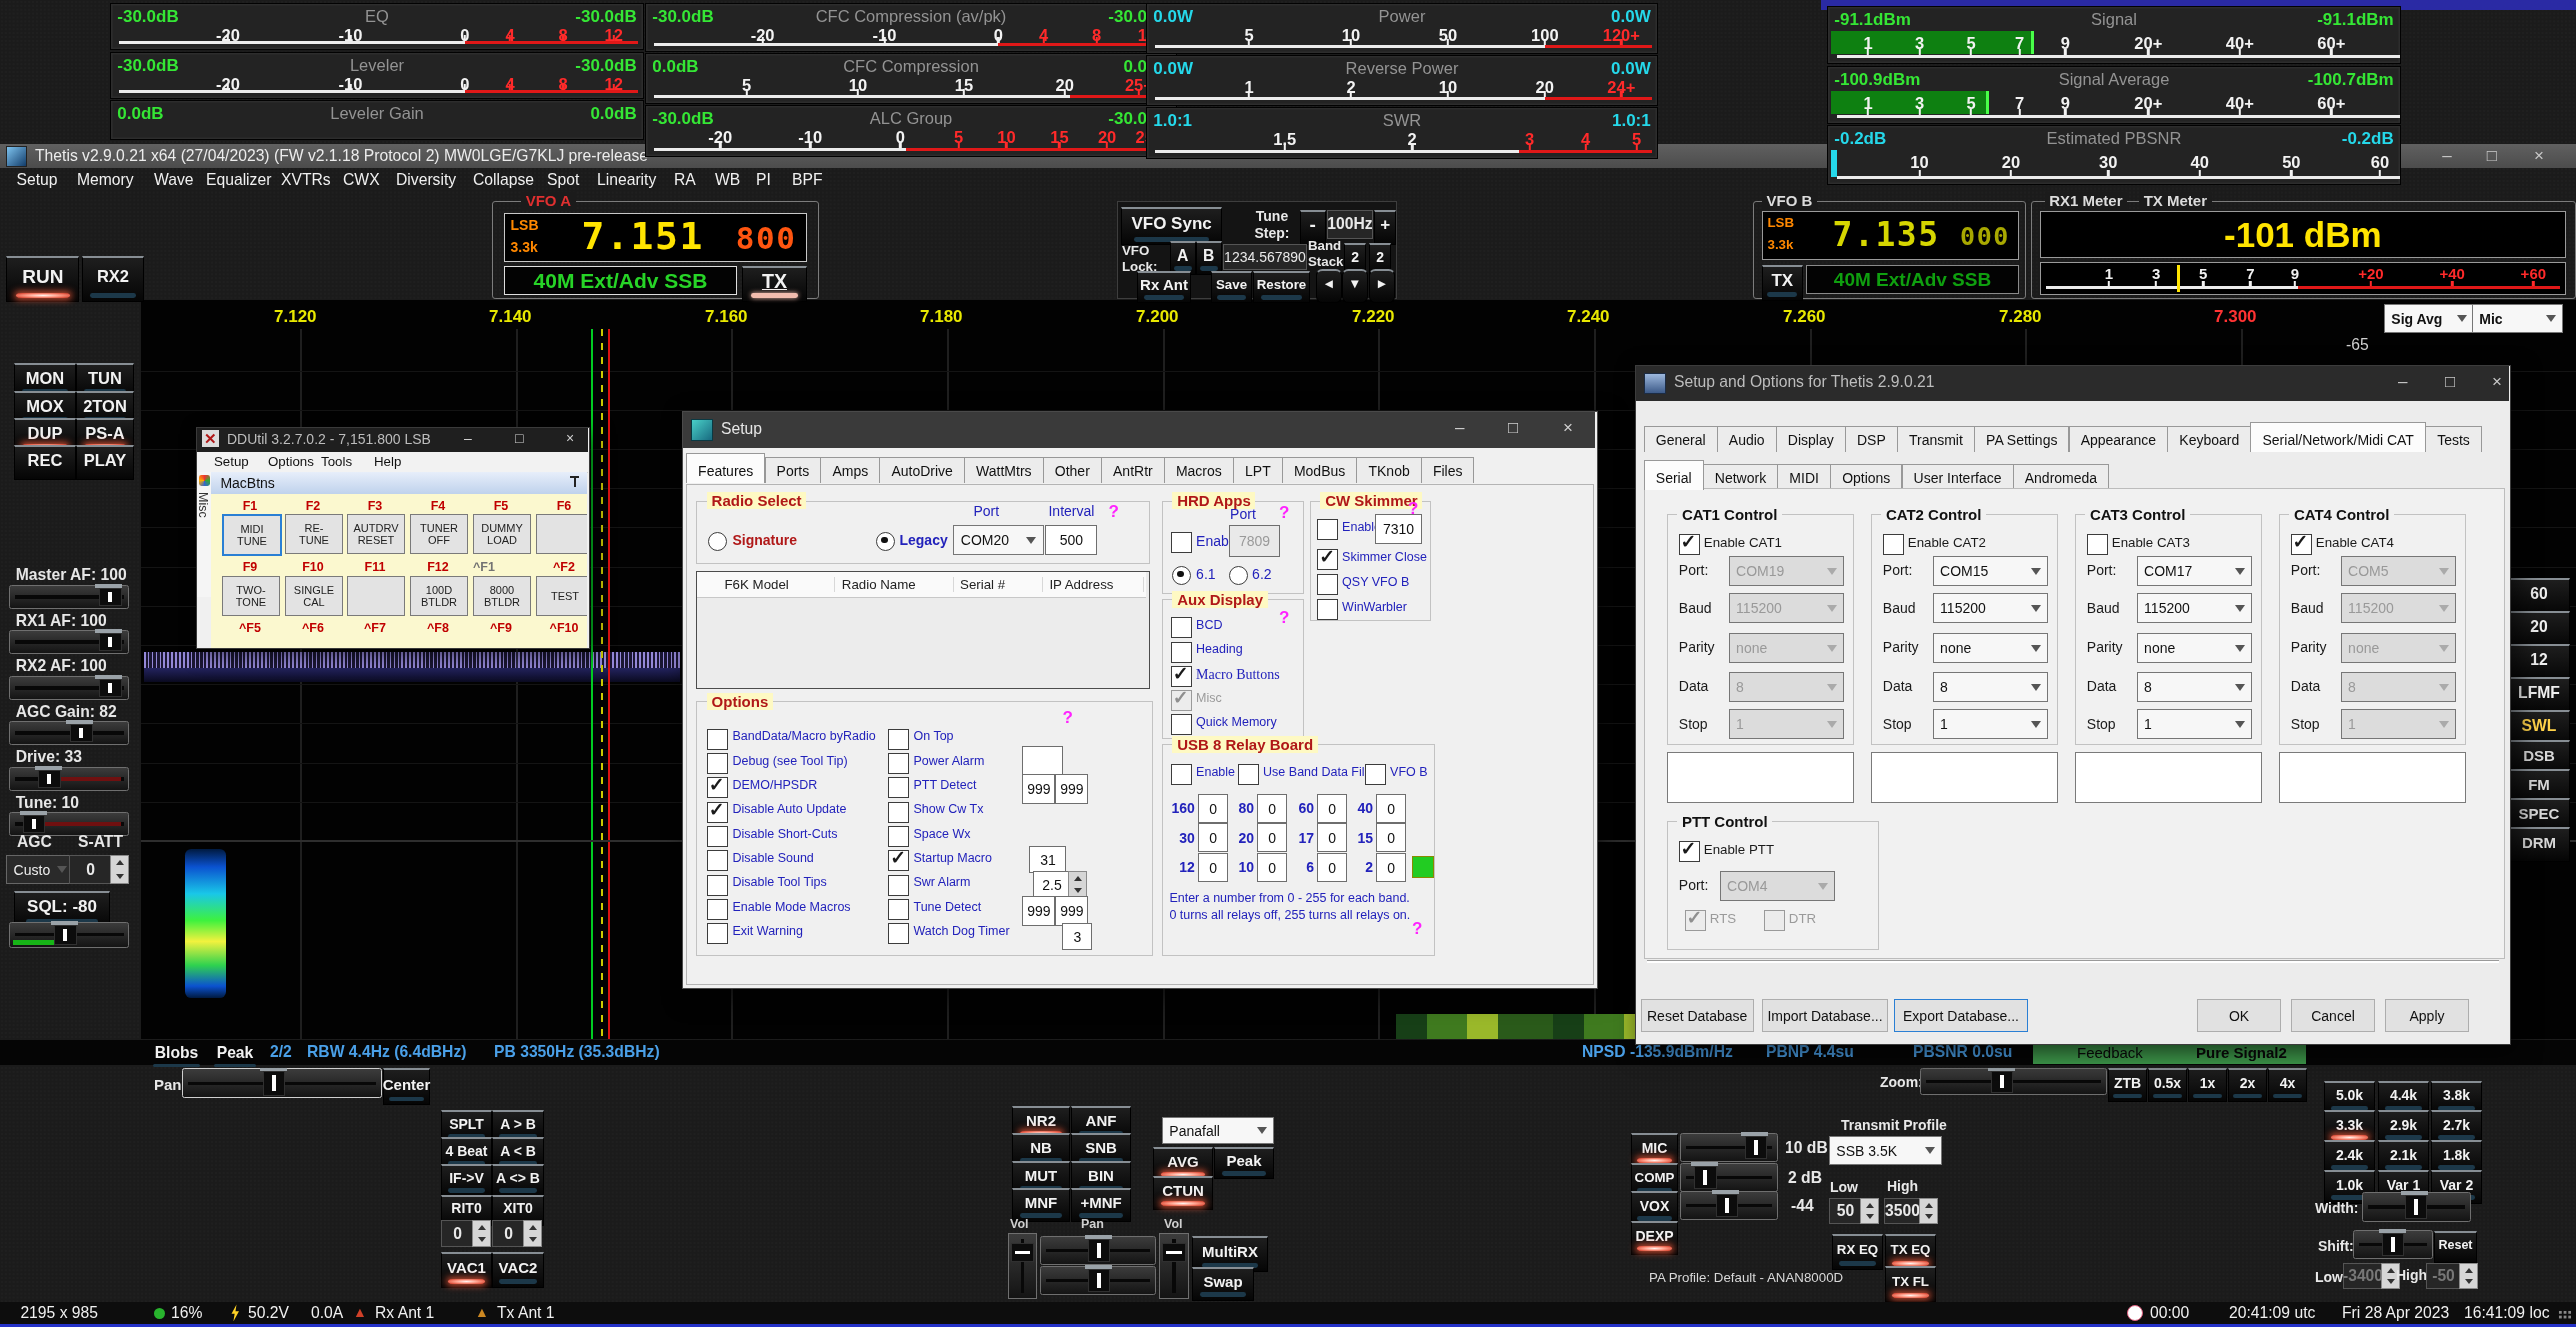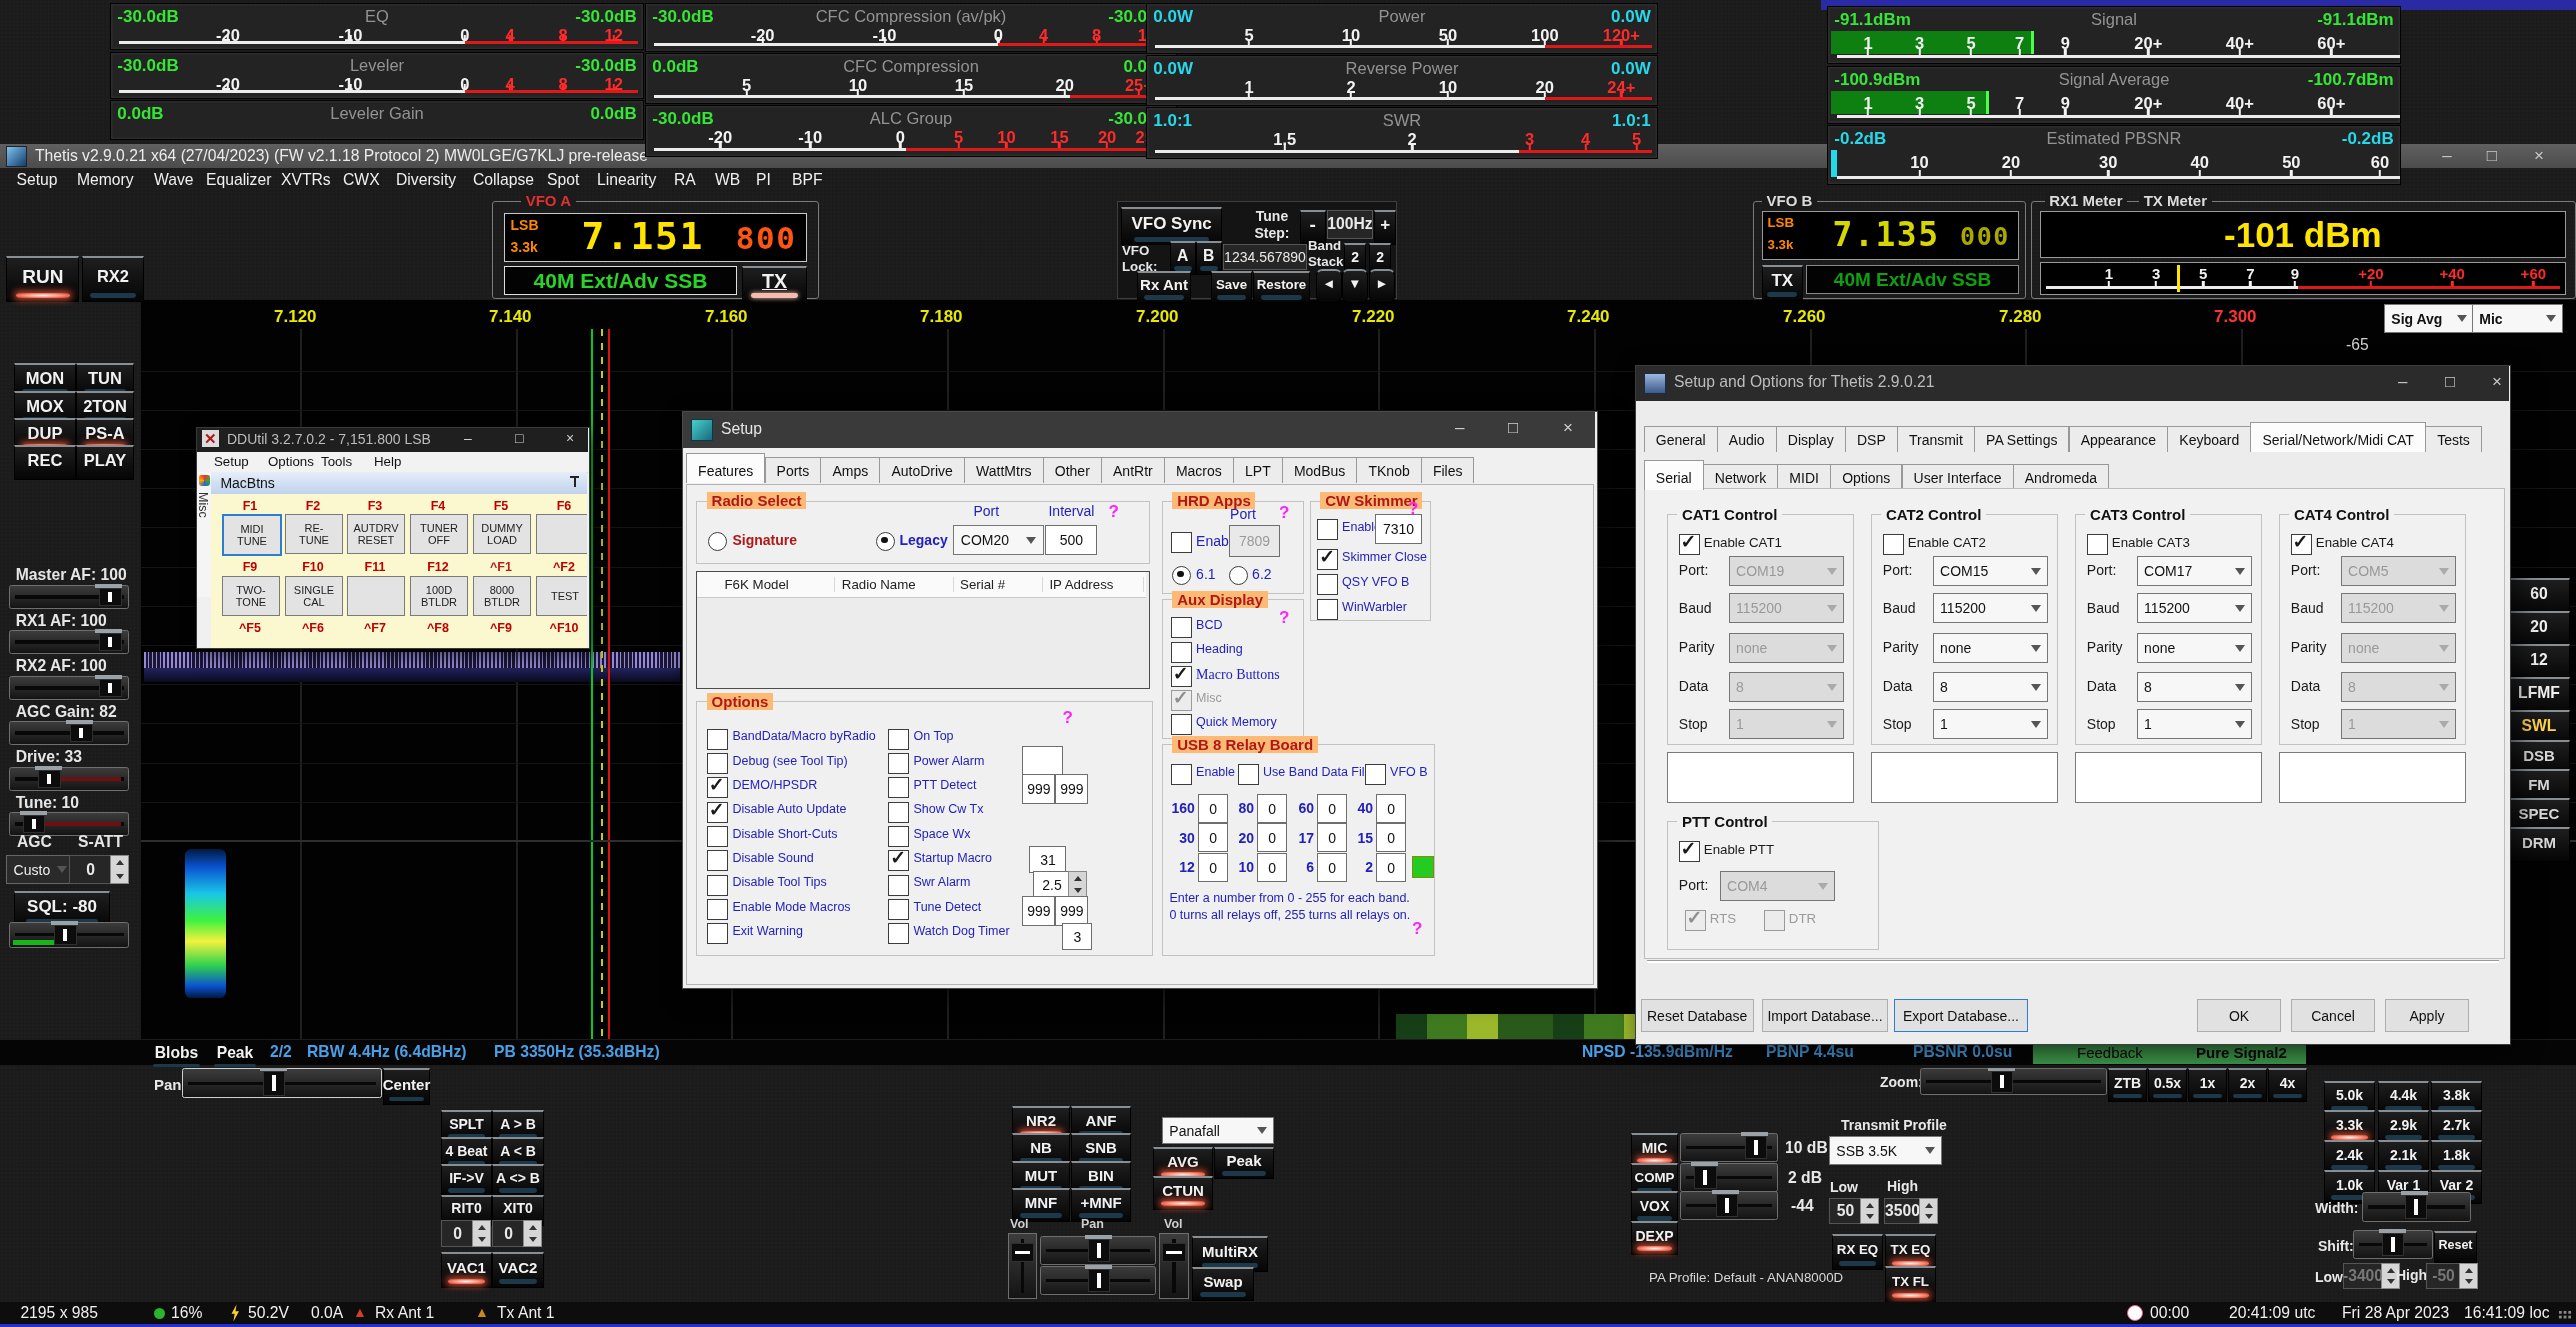--- a/index.html
+++ b/index.html
@@ -34,21 +34,21 @@
   
   .mrow{position:absolute;background:#232323;border:0.8px solid #020202;box-shadow:inset 0 0 0 1.6px #2d2d2d;overflow:hidden;}
   .mval{position:absolute;top:3.1px;font-weight:bold;font-size:17px;}
   .mtitle{position:absolute;top:3.1px;left:0;width:100%;text-align:center;color:#939393;font-size:16.5px;}
   .mtick{position:absolute;font-weight:bold;font-size:16.5px;transform:translateX(-50%);}
   .mmark{position:absolute;bottom:5.5px;width:2.4px;height:8.6px;transform:translateX(-50%);}
   .mbase{position:absolute;bottom:5.5px;height:3.1px;}
   
   .wcg{font-size:17px;color:#c9c9c9;width:36px;text-align:center;line-height:23.5px;}
   .grp{position:absolute;border:0.8px solid #c2c2c2;}
-  .grp .gt{position:absolute;top:-9.4px;left:9.4px;padding:0 4.7px;font-weight:bold;font-size:15px;background:#fdba74;white-space:nowrap;}
+  .grp .gt{position:absolute;top:-9.4px;left:9.4px;padding:0 4.7px;font-weight:bold;font-size:15px;background:#fef9c3;white-space:nowrap;}
   .cbx{position:absolute;width:19px;height:19px;background:#fff;border:1.6px solid #3c3c3c;}
   .cbx.on:after{content:"✓";position:absolute;left:0.8px;top:-4.7px;font-size:19px;font-weight:bold;color:#1a1a1a;}
   .cbx.grey{border-color:#9a9a9a;background:#ececec;}
   .cbx.grey.on:after{color:#8f8f8f;}
   .rdo{position:absolute;width:17px;height:17px;border:1.6px solid #3c3c3c;border-radius:50%;background:#fff;}
   .rdo.on:after{content:"";position:absolute;left:3.9px;top:3.9px;width:6.3px;height:6.3px;border-radius:50%;background:#111;}
   .clab{position:absolute;font-size:14px;white-space:nowrap;}
   .combo{position:absolute;background:#f7f7f7;border:0.8px solid #767676;display:flex;align-items:center;color:#111;font-size:14px;padding-left:6.3px;}
   .combo .car{margin-left:auto;margin-right:6.3px;width:0;height:0;border-left:5.5px solid transparent;border-right:5.5px solid transparent;border-top:7px solid #555;}
   .combo.grey{background:#dcdcdc;color:#999;}
@@ -327,21 +327,21 @@
             <div>LOAD</div>
           </div>
         </div>
         <div class="a" style="left: 325px; top: 20.4px; width: 56px; height: 38px; background: rgb(227, 227, 227); border: 0.8px solid rgb(122, 122, 122); display: flex; align-items: center; justify-content: center; text-align: center; font-size: 11px; color: rgb(34, 34, 34); line-height: 12.5px;">
           <span style="display: block;"></span>
         </div>
         <div class="a" style="left: 11px; top: 66px; width: 56px; height: 14px; color: rgb(192, 0, 0); font-weight: bold; font-size: 12.5px; text-align: center;">F9</div>
         <div class="a" style="left: 74px; top: 66px; width: 56px; height: 14px; color: rgb(192, 0, 0); font-weight: bold; font-size: 12.5px; text-align: center;">F10</div>
         <div class="a" style="left: 136px; top: 66px; width: 56px; height: 14px; color: rgb(192, 0, 0); font-weight: bold; font-size: 12.5px; text-align: center;">F11</div>
         <div class="a" style="left: 199px; top: 66px; width: 56px; height: 14px; color: rgb(192, 0, 0); font-weight: bold; font-size: 12.5px; text-align: center;">F12</div>
-        <div class="a" style="left: 262px; top: 66px; width: 56px; height: 14px; color: #b91c1c; font-weight: bold; font-size: 12.5px; text-align: center;">^F1</div>
+        <div class="a" style="left: 262px; top: 66px; width: 56px; height: 14px; color: #737373; font-weight: bold; font-size: 12.5px; ">^F1</div>
         <div class="a" style="left: 325px; top: 66px; width: 56px; height: 14px; color: rgb(192, 0, 0); font-weight: bold; font-size: 12.5px; text-align: center;">^F2</div>
         <div class="a" style="left: 11px; top: 82px; width: 56px; height: 38px; background: rgb(227, 227, 227); border: 0.8px solid rgb(122, 122, 122); display: flex; align-items: center; justify-content: center; text-align: center; font-size: 11px; color: rgb(34, 34, 34); line-height: 12.5px;">
           <div style="display: block;">
             <div>TWO-</div>
             <div>TONE</div>
           </div>
         </div>
         <div class="a" style="left: 74px; top: 82px; width: 56px; height: 38px; background: rgb(227, 227, 227); border: 0.8px solid rgb(122, 122, 122); display: flex; align-items: center; justify-content: center; text-align: center; font-size: 11px; color: rgb(34, 34, 34); line-height: 12.5px;">
           <div style="display: block;">
             <div>SINGLE</div>

